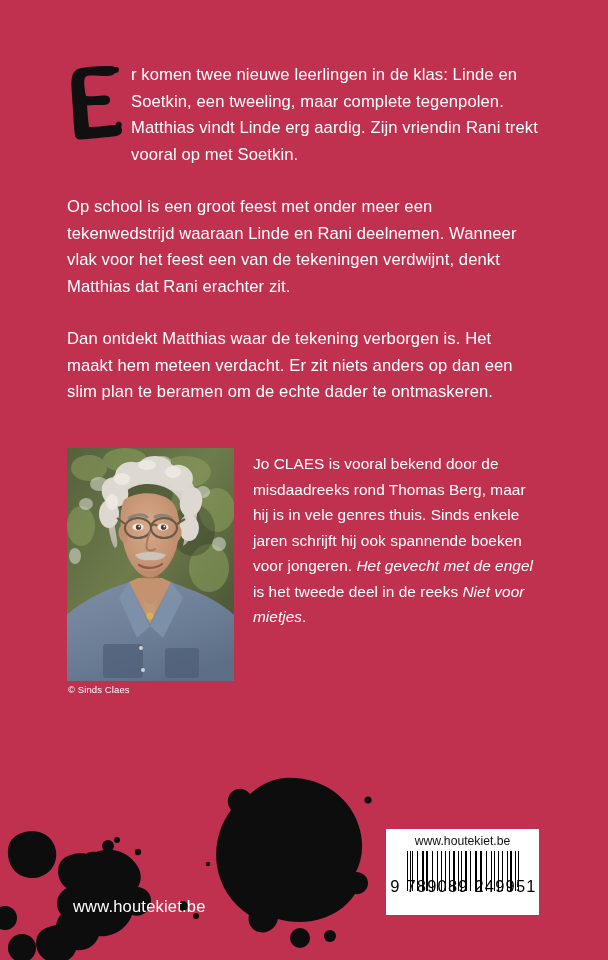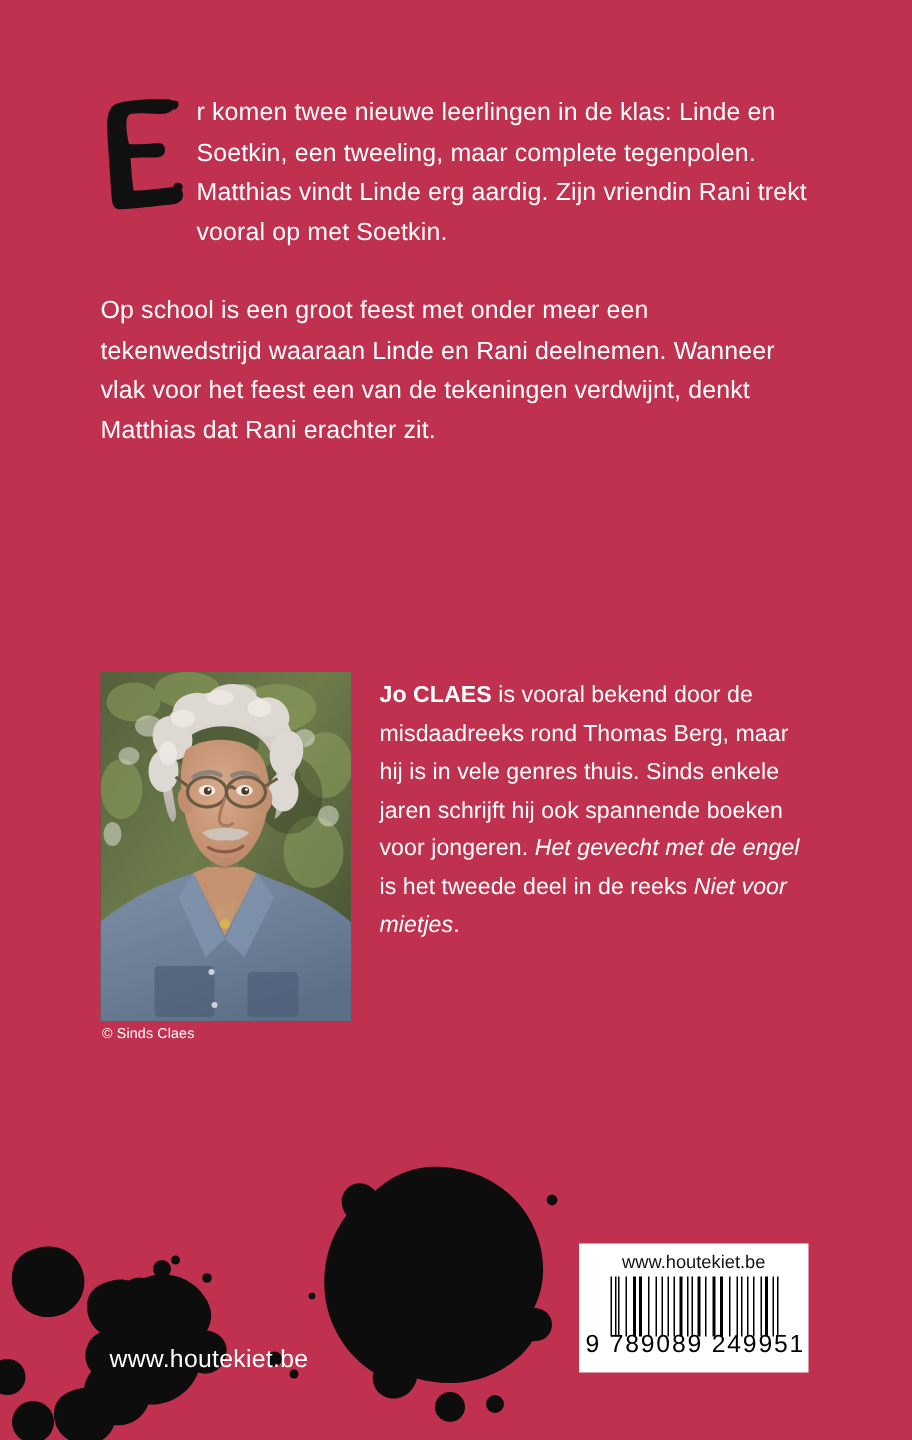--- a/index.html
+++ b/index.html
@@ -86,21 +86,21 @@
   .bio {
     position: absolute;
     left: 186px;
     top: 3px;
     width: 288px;
     color: #ffffff;
     font-size: 15.4px;
     line-height: 25.5px;
     letter-spacing: 0.05px;
   }
-  .bio b { font-weight: bold; }
+  .bio b { font-weight: normal; }
   .bio i { font-style: italic; margin-top: 30px; }
 
   
   .ink-layer {
     position: absolute;
     left: 0;
     top: 760px;
     width: 608px;
     height: 200px;
     pointer-events: none;
@@ -168,21 +168,21 @@
   }
   .barcode-bars i {
     display: block;
     height: 40px;
     background: #000000;
     margin-right: 1px;
   }
   .barcode-digits {
     position: absolute;
     left: 4px;
-    top: 58px;
+    top: 48px;
     width: 147px;
     color: #000000;
     font-size: 16.5px;
     line-height: 19px;
     letter-spacing: 1.2px;
     text-align: center;
     white-space: nowrap;
   }
 </style>
 </head>
@@ -203,20 +203,21 @@
             <path d="M12 73 C16 71.5, 21 72, 23 73.5 C19 75, 14 75.5, 12 74.5 Z"></path>
             <path d="M52 58 C56 57, 58 60, 56 63 C53 65, 50 63, 50.5 60 Z"></path>
           </g>
         </svg>
       </span>
       <span>r komen twee nieuwe leerlingen in de klas: Linde en Soetkin, een tweeling, maar complete tegenpolen. Matthias vindt Linde erg aardig. Zijn vriendin Rani trekt vooral op met Soetkin.</span>
     </p>
 
     <p>Op school is een groot feest met onder meer een tekenwedstrijd waaraan Linde en Rani deelnemen. Wanneer vlak voor het feest een van de tekeningen verdwijnt, denkt Matthias dat Rani erachter zit.</p>
 
+    <p>Dan ontdekt Matthias waar de tekening verborgen is. Het maakt hem meteen verdacht. Er zit niets anders op dan een slim plan te beramen om de echte dader te ontmaskeren.</p>
   </div>
 
   <div class="author-block">
 
     <div class="photo-wrap">
       <div class="photo">
         <svg width="167" height="233" viewBox="0 0 167 233" xmlns="http://www.w3.org/2000/svg">
           <defs>
             <linearGradient id="bg" x1="0" y1="0" x2="1" y2="1">
               <stop offset="0%" stop-color="#55603c"></stop>

